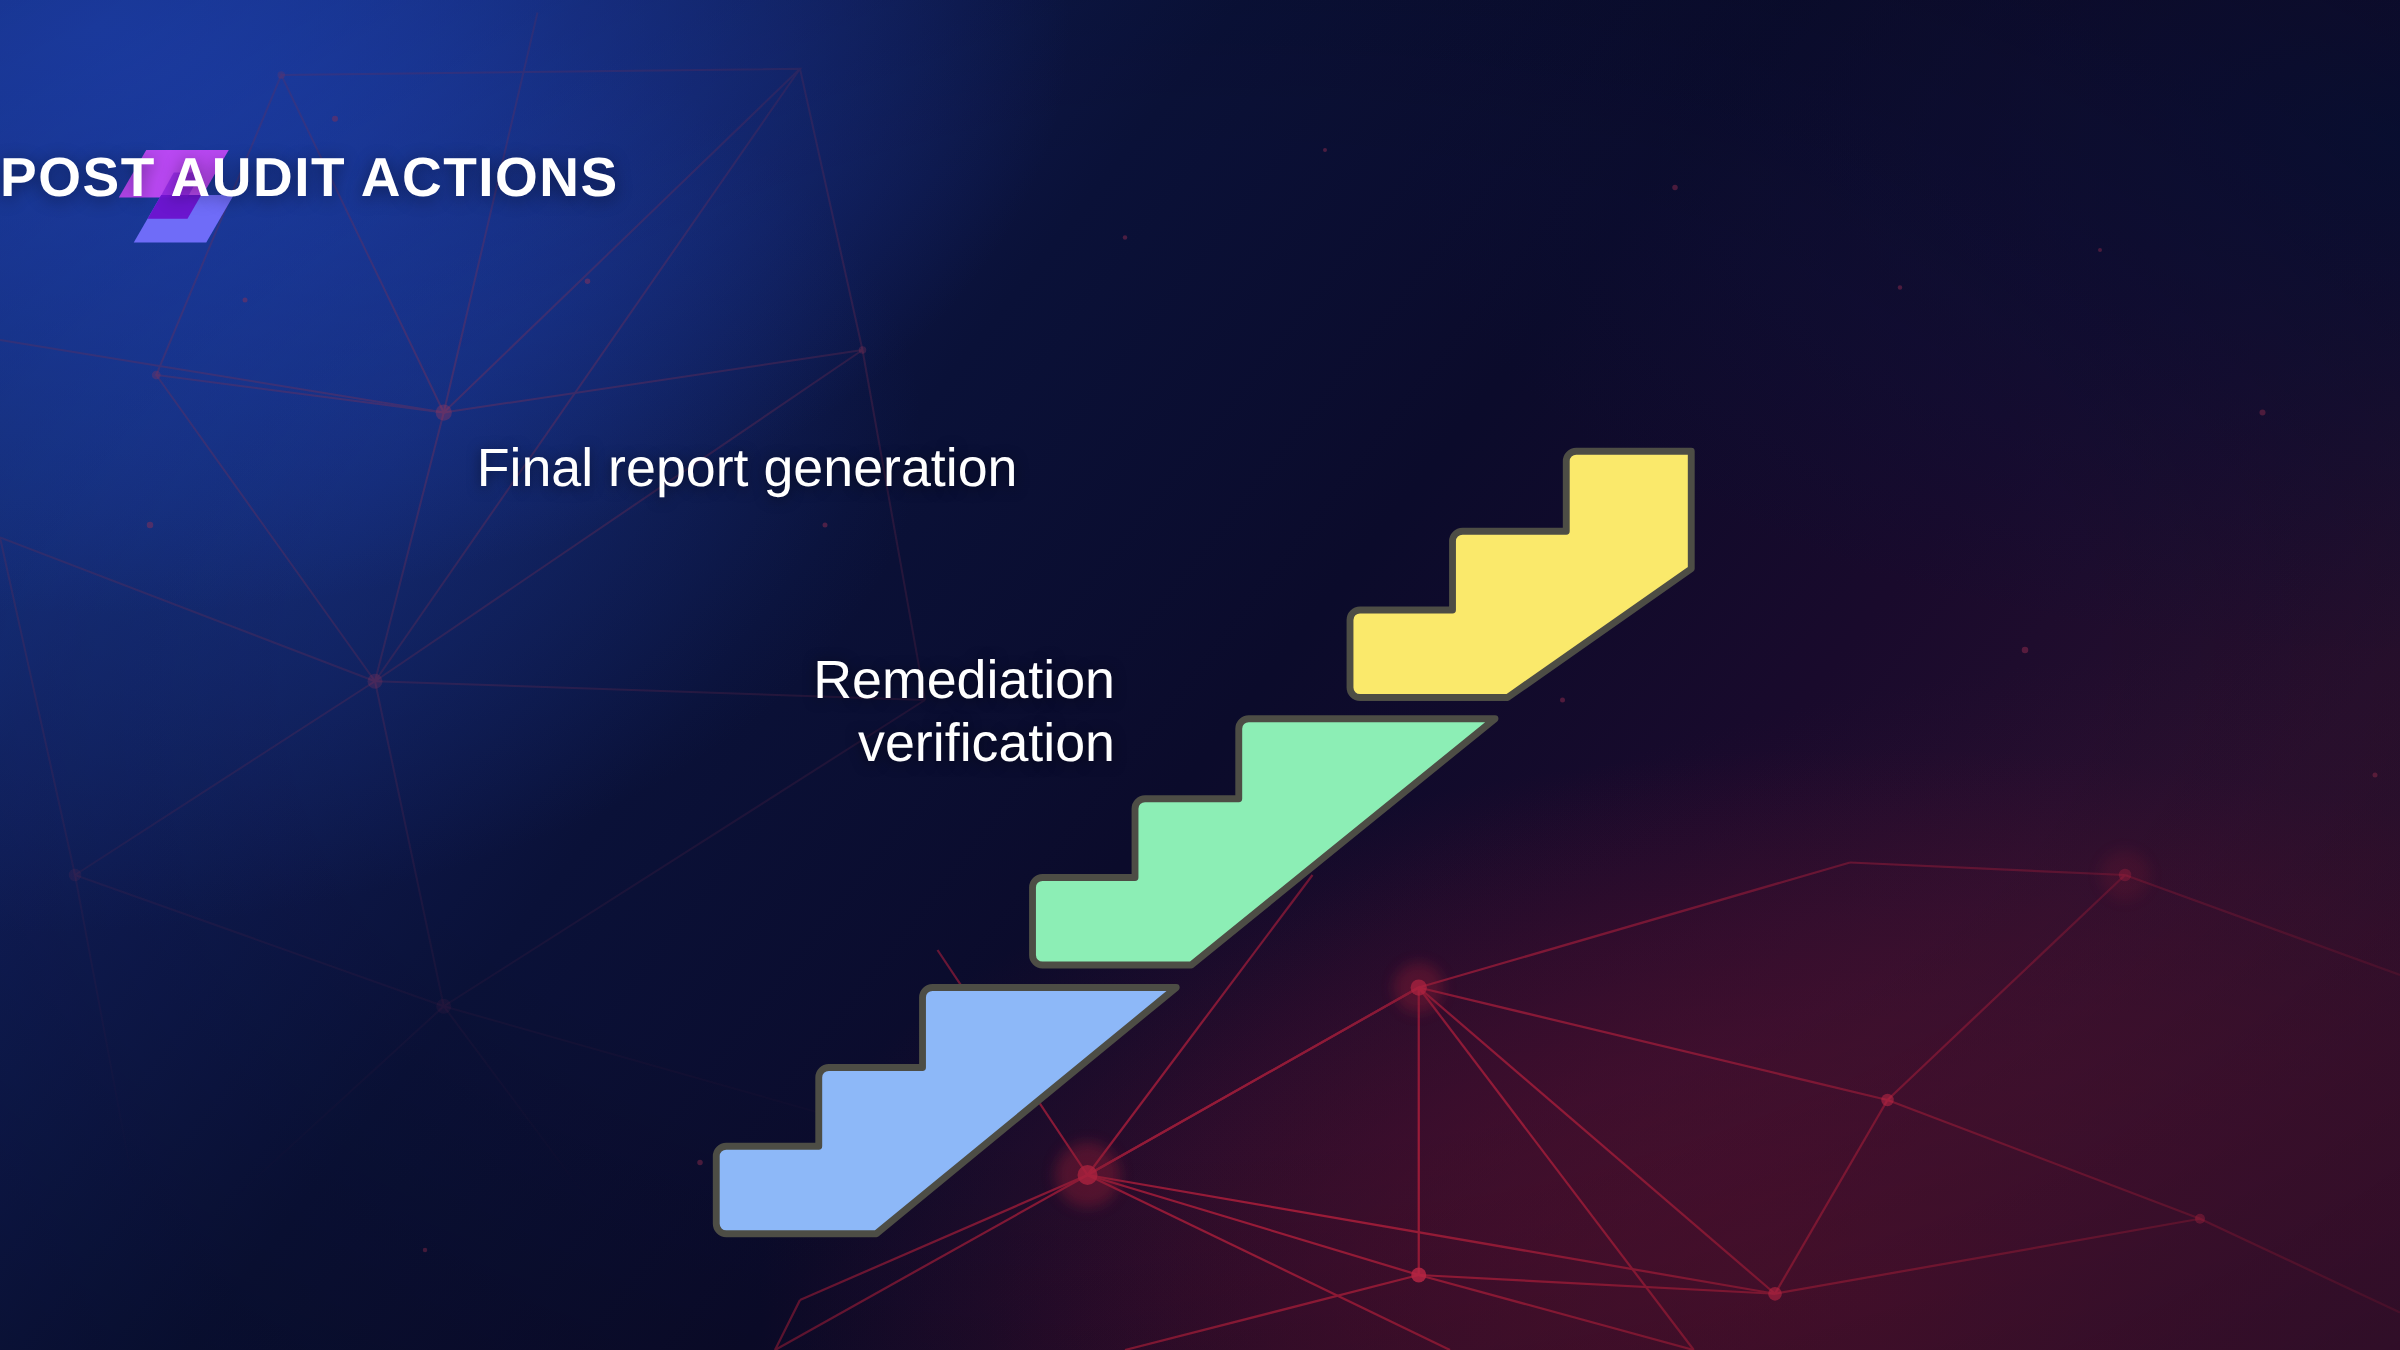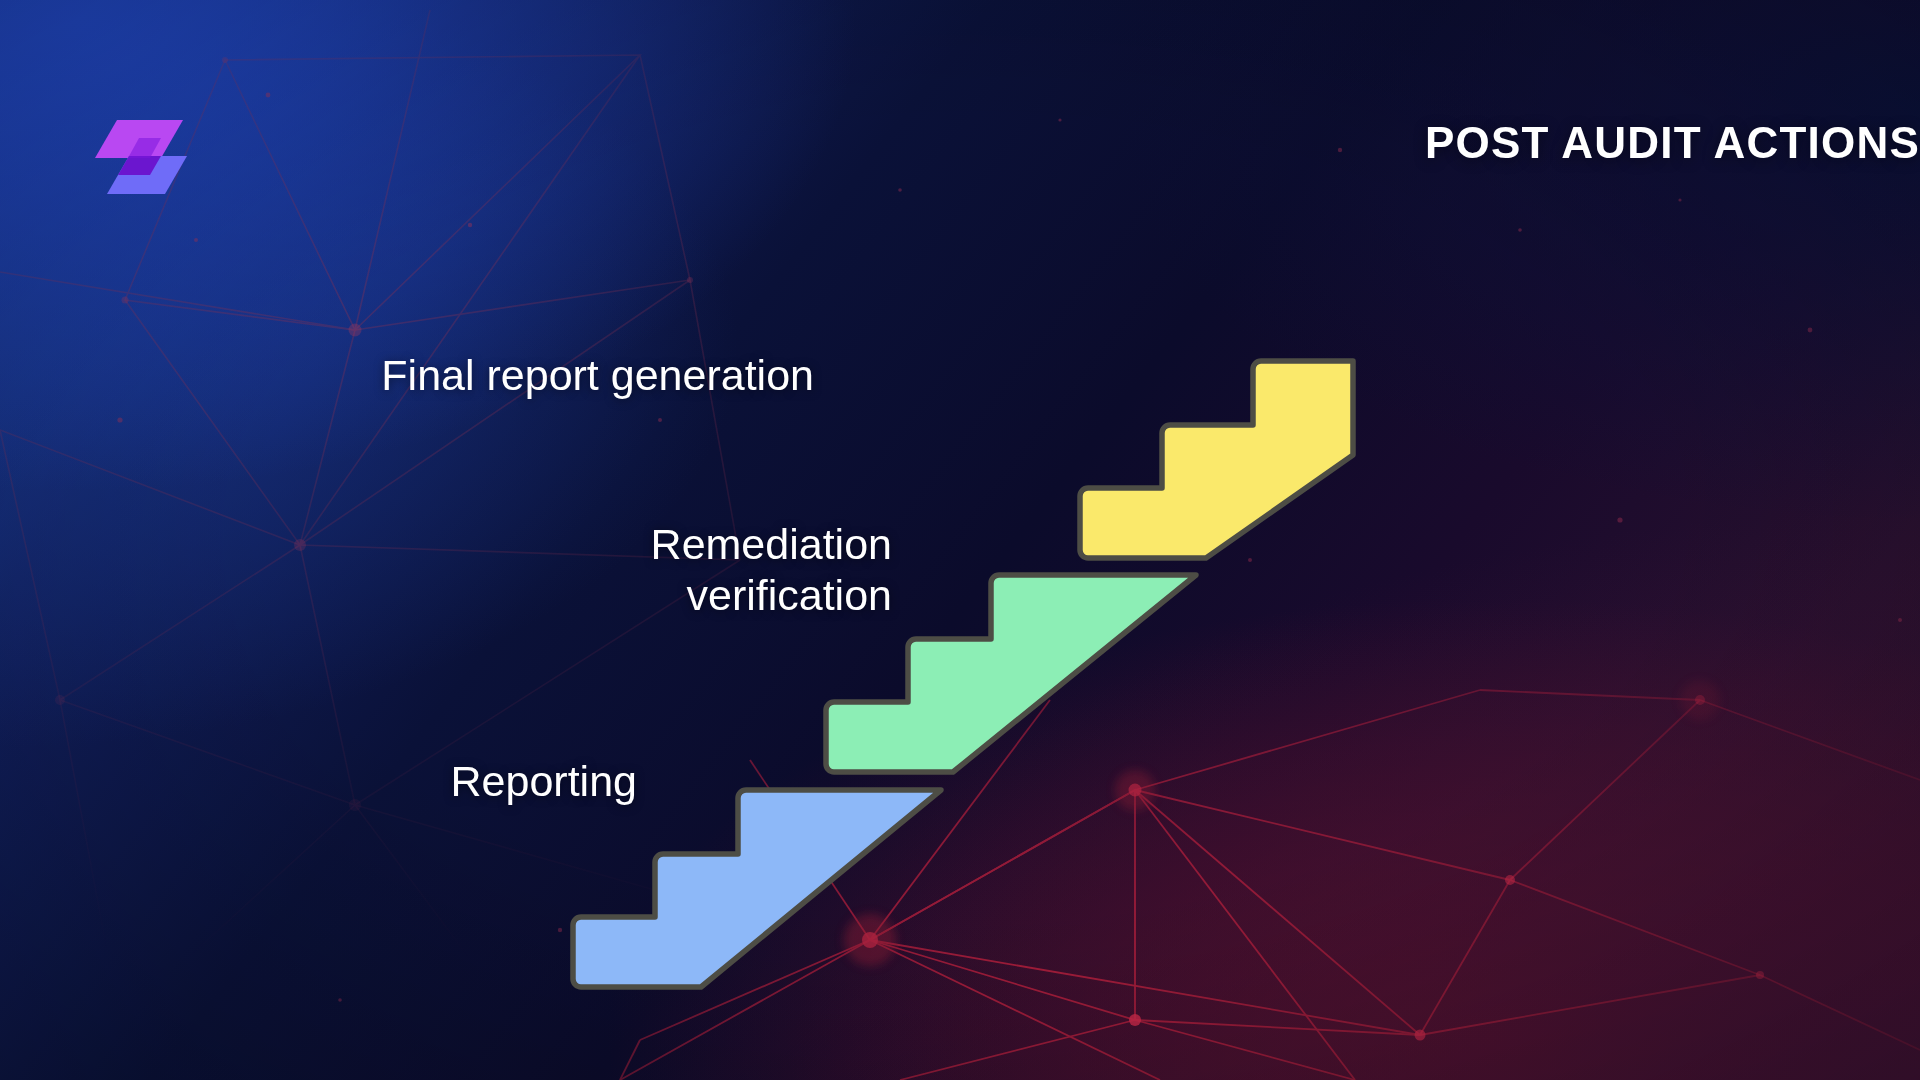--- a/index.html
+++ b/index.html
@@ -44,21 +44,21 @@
     position:absolute;
     left:95px; top:118px;
     width:92px; height:78px;
   }
   .logo svg { display:block; width:100%; height:100%; }
 
   
   .title {
     position:absolute;
     left:0; right:0; top:118px;
-    text-align:right;
+    text-align:left;
     color:#ffffff;
     font-size:44px;
     font-weight:bold;
     letter-spacing:1.2px;
     font-family:"Liberation Sans", sans-serif;
     text-shadow:0 2px 14px rgba(0,0,0,0.45);
     user-select:none;
   }
 
   
@@ -287,15 +287,14 @@
                  Z"></path>
       </g>
     </svg>
   </div>
 
   <div class="step-label" id="label-final">Final report generation</div>
 
   <div class="step-label" id="label-remediation">Remediation
 verification</div>
 
-  <div class="step-label" id="label-reporting">Reporting</div>
 
 </div>
 
 </body></html>

